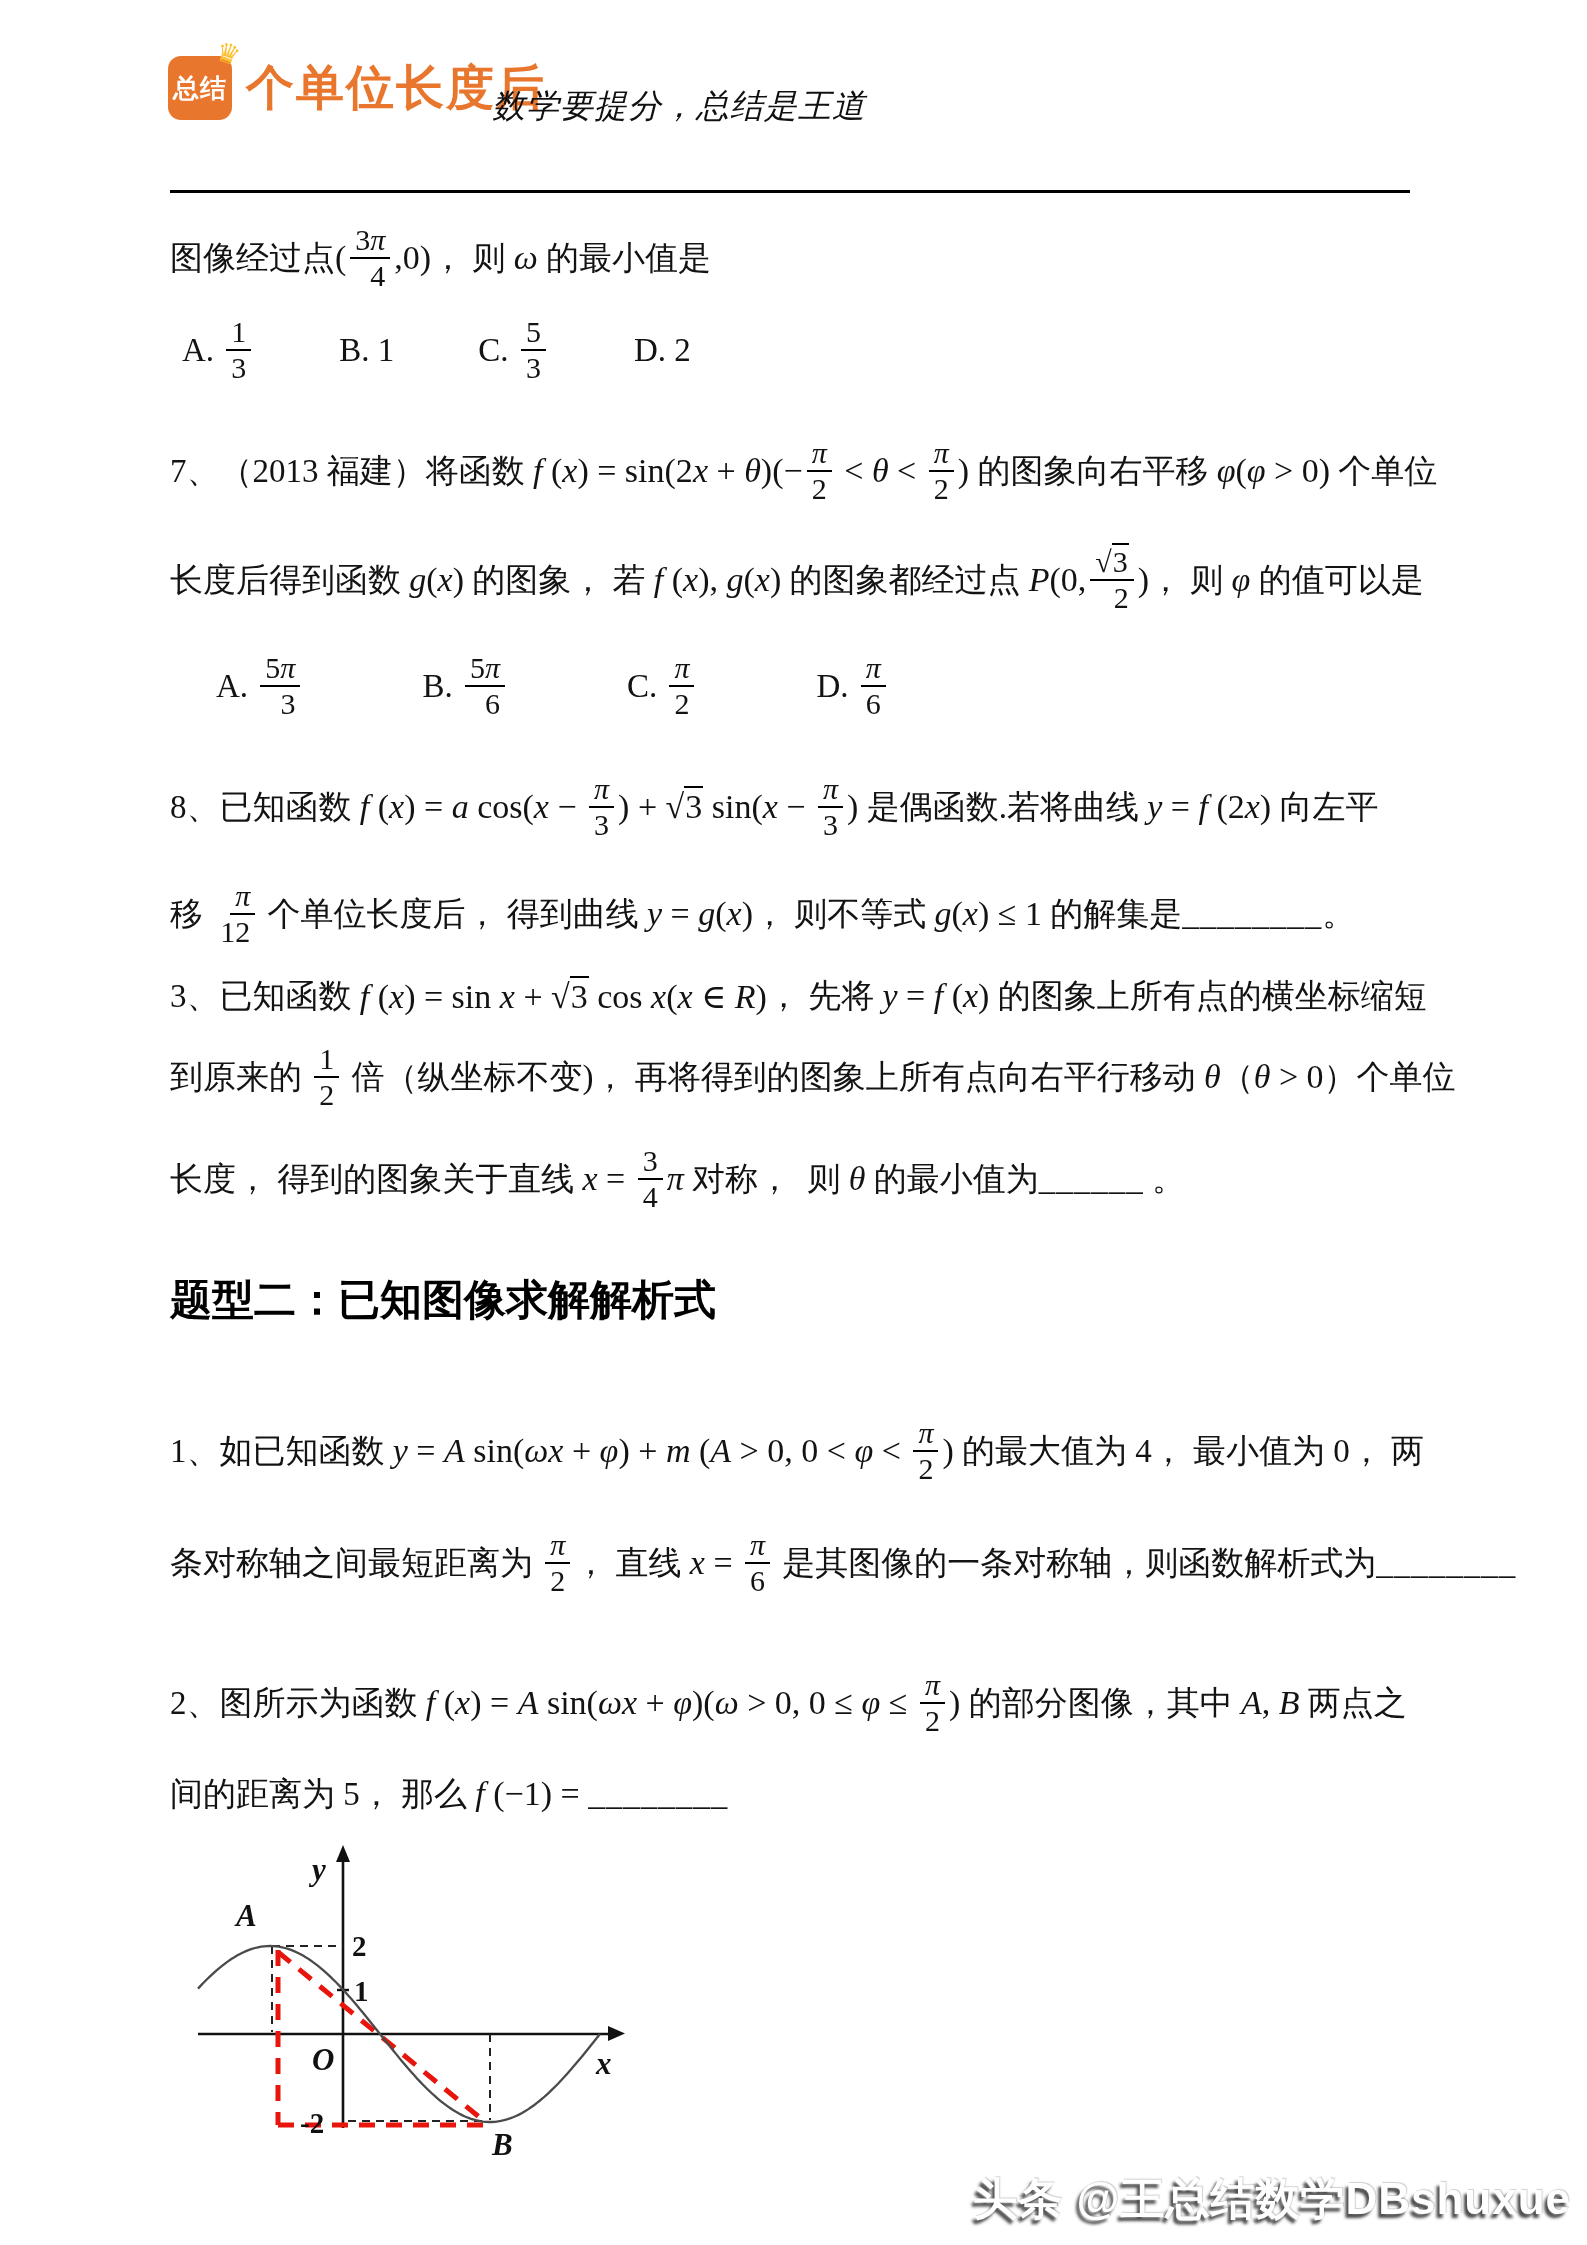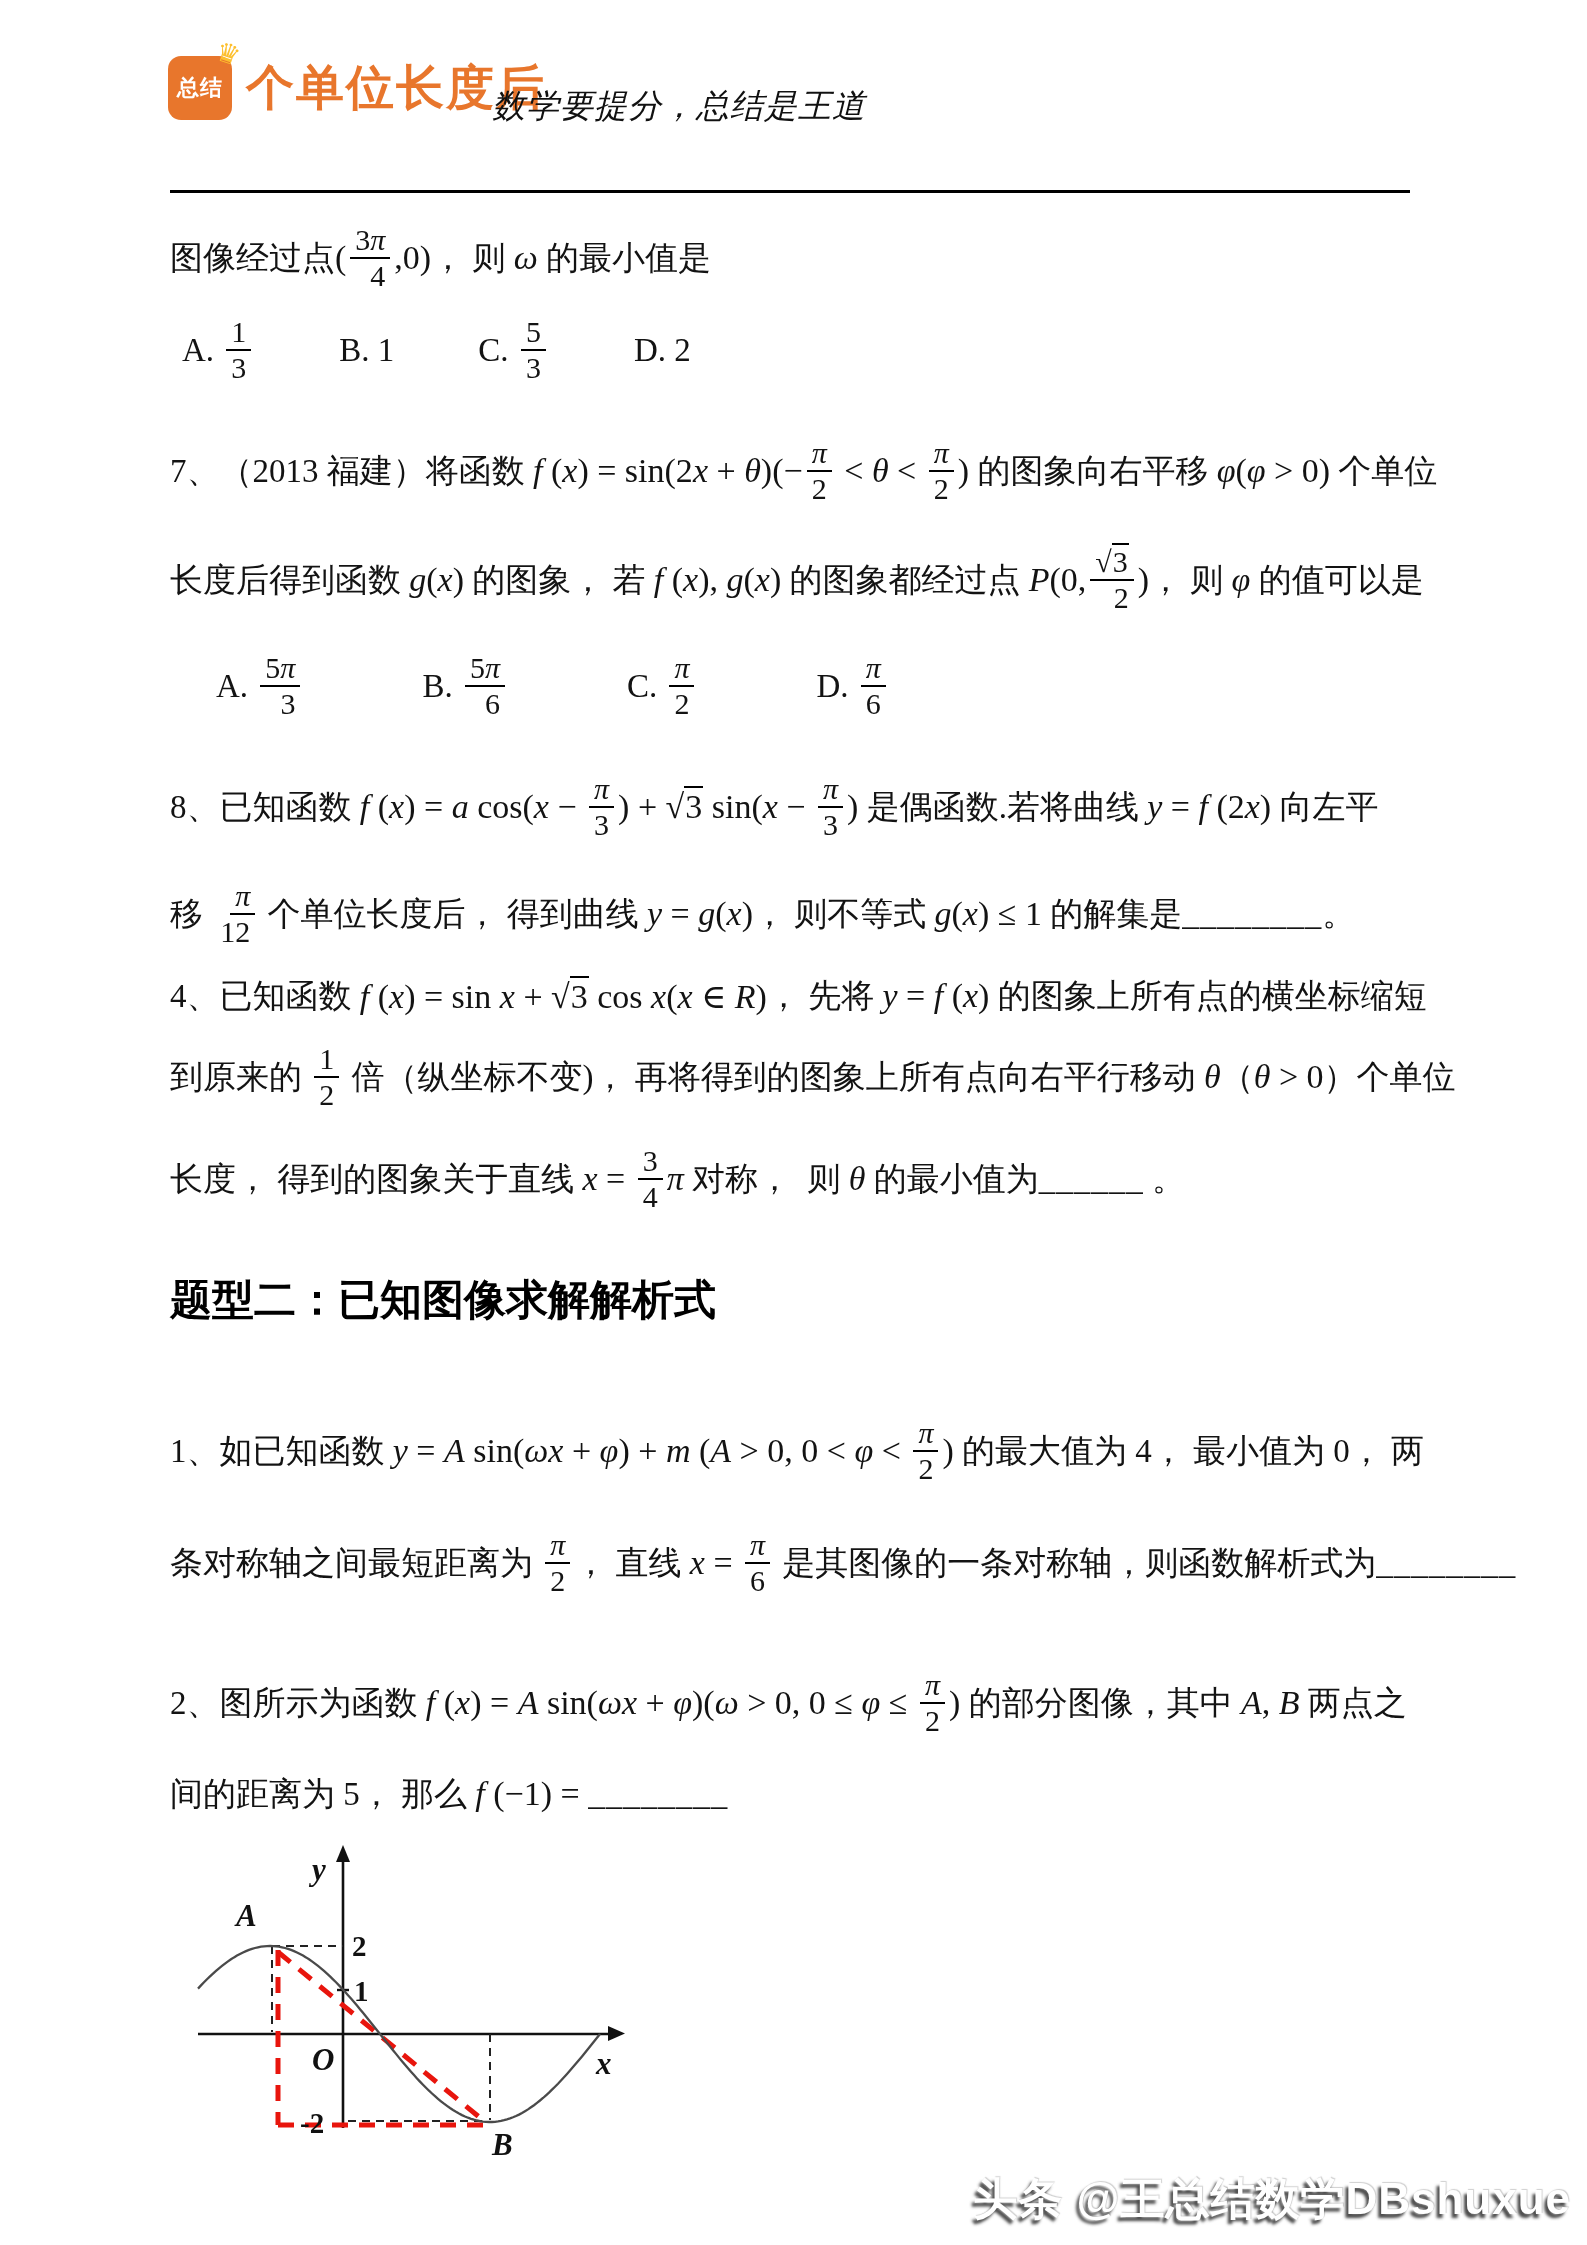--- a/index.html
+++ b/index.html
@@ -2,21 +2,21 @@
 <html><head>
 <meta charset="utf-8">
 <style>
   html,body{margin:0;padding:0;}
   body{width:1587px;height:2245px;position:relative;background:#ffffff;overflow:hidden;color:#131313;}
   .page{position:absolute;inset:0;}
 
   
   .header-logo{position:absolute;left:168px;top:56px;display:flex;align-items:center;gap:14px;}
   .badge{position:relative;width:64px;height:64px;background:#e8762c;border-radius:13px;display:flex;align-items:center;justify-content:center;}
-  .badge-text{color:#fff;font-weight:bold;font-size:22px;font-family:"Liberation Sans","DejaVu Sans",sans-serif;letter-spacing:1px;}
+  .badge-text{color:#fff;font-weight:bold;font-size:26px;font-family:"Liberation Sans","DejaVu Sans",sans-serif;letter-spacing:1px;}
   .crown-icon{position:absolute;top:-18px;right:-8px;color:#fdbf2d;font-size:27px;transform:rotate(18deg);font-family:"DejaVu Sans",sans-serif;}
   .logo-name{font-size:48px;font-weight:800;color:#e8762c;font-family:"Liberation Sans","DejaVu Sans",sans-serif;letter-spacing:2px;}
   .slogan{position:absolute;left:492px;top:84px;font-size:33px;font-style:italic;letter-spacing:1px;color:#111;
           font-family:"Liberation Serif","DejaVu Serif",serif;}
   .divider{position:absolute;left:170px;top:190px;width:1240px;height:3px;background:#000;}
 
   
   .content{position:absolute;left:170px;top:208px;width:1252px;font-size:33px;color:#131313;
            font-family:"Liberation Serif","DejaVu Serif",serif;}
   .line{display:flex;align-items:center;white-space:pre;flex-wrap:nowrap;}
@@ -79,21 +79,21 @@
     <div class="line opt-row2" style="min-height:100px;margin-bottom:14px">
       <div class="opt"><span class="cjk">A. </span><span class="frac"><span class="num">5<i>π</i></span><span class="den">3</span></span></div>
       <div class="opt"><span class="cjk">B. </span><span class="frac"><span class="num">5<i>π</i></span><span class="den">6</span></span></div>
       <div class="opt"><span class="cjk">C. </span><span class="frac"><span class="num"><i>π</i></span><span class="den">2</span></span></div>
       <div class="opt"><span class="cjk">D. </span><span class="frac"><span class="num"><i>π</i></span><span class="den">6</span></span></div>
     </div>
 
     <div class="line" style="min-height:114px"><span class="cjk">8、已知函数 </span><span class="math"><i>f</i> (<i>x</i>) = <i>a</i> cos(<i>x</i> − </span><span class="frac"><span class="num"><i>π</i></span><span class="den">3</span></span><span class="math">) + <span class="sq">√<span class="sqv">3</span></span> sin(<i>x</i> − </span><span class="frac"><span class="num"><i>π</i></span><span class="den">3</span></span><span class="math">)</span><span class="cjk"> 是偶函数.若将曲线 </span><span class="math"><i>y</i> = <i>f</i> (2<i>x</i>)</span><span class="cjk"> 向左平</span></div>
     <div class="line" style="min-height:100px"><span class="cjk">移 </span><span class="frac"><span class="num"><i>π</i></span><span class="den">12</span></span><span class="cjk"> 个单位长度后， 得到曲线 </span><span class="math"><i>y</i> = <i>g</i>(<i>x</i>)</span><span class="cjk">， 则不等式 </span><span class="math"><i>g</i>(<i>x</i>) ≤ 1</span><span class="cjk"> 的解集是</span><span class="blank">________</span><span class="cjk">。</span></div>
 
-    <div class="line" style="min-height:64px"><span class="cjk">4、已知函数 </span><span class="math"><i>f</i> (<i>x</i>) = sin <i>x</i> + <span class="sq">√<span class="sqv">3</span></span> cos <i>x</i>(<i>x</i> ∈ <i>R</i>)</span><span class="cjk">， 先将 </span><span class="math"><i>y</i> = <i>f</i> (<i>x</i>)</span><span class="cjk"> 的图象上所有点的横坐标缩短</span></div>
+    <div class="line" style="min-height:64px"><span class="cjk">3、已知函数 </span><span class="math"><i>f</i> (<i>x</i>) = sin <i>x</i> + <span class="sq">√<span class="sqv">3</span></span> cos <i>x</i>(<i>x</i> ∈ <i>R</i>)</span><span class="cjk">， 先将 </span><span class="math"><i>y</i> = <i>f</i> (<i>x</i>)</span><span class="cjk"> 的图象上所有点的横坐标缩短</span></div>
     <div class="line" style="min-height:98px"><span class="cjk">到原来的 </span><span class="frac"><span class="num">1</span><span class="den">2</span></span><span class="cjk"> 倍（纵坐标不变)， 再将得到的图象上所有点向右平行移动 </span><span class="math"><i>θ</i></span><span class="cjk">（</span><span class="math"><i>θ</i> &gt; 0</span><span class="cjk">）个单位</span></div>
     <div class="line" style="min-height:106px"><span class="cjk">长度， 得到的图象关于直线 </span><span class="math"><i>x</i> = </span><span class="frac"><span class="num">3</span><span class="den">4</span></span><span class="math"><i>π</i></span><span class="cjk"> 对称，  则 </span><span class="math"><i>θ</i></span><span class="cjk"> 的最小值为</span><span class="blank">______</span><span class="cjk"> 。</span></div>
 
     <div class="section-heading">题型二：已知图像求解解析式</div>
 
     <div class="line" style="margin-top:66px;min-height:114px"><span class="cjk">1、如已知函数 </span><span class="math"><i>y</i> = <i>A</i> sin(<i>ω</i><i>x</i> + <i>φ</i>) + <i>m</i> (<i>A</i> &gt; 0, 0 &lt; <i>φ</i> &lt; </span><span class="frac"><span class="num"><i>π</i></span><span class="den">2</span></span><span class="math">)</span><span class="cjk"> 的最大值为 4， 最小值为 0， 两</span></div>
     <div class="line" style="min-height:110px"><span class="cjk">条对称轴之间最短距离为 </span><span class="frac"><span class="num"><i>π</i></span><span class="den">2</span></span><span class="cjk">， 直线 </span><span class="math"><i>x</i> = </span><span class="frac"><span class="num"><i>π</i></span><span class="den">6</span></span><span class="cjk"> 是其图像的一条对称轴，则函数解析式为</span><span class="blank">________</span></div>
 
     <div class="line" style="margin-top:26px;min-height:118px"><span class="cjk">2、图所示为函数 </span><span class="math"><i>f</i> (<i>x</i>) = <i>A</i> sin(<i>ω</i><i>x</i> + <i>φ</i>)(<i>ω</i> &gt; 0, 0 ≤ <i>φ</i> ≤ </span><span class="frac"><span class="num"><i>π</i></span><span class="den">2</span></span><span class="math">)</span><span class="cjk"> 的部分图像，其中 </span><span class="math"><i>A</i>, <i>B</i></span><span class="cjk"> 两点之</span></div>
     <div class="line" style="min-height:64px"><span class="cjk">间的距离为 5， 那么 </span><span class="math"><i>f</i> (−1) = </span><span class="blank">________</span></div>

